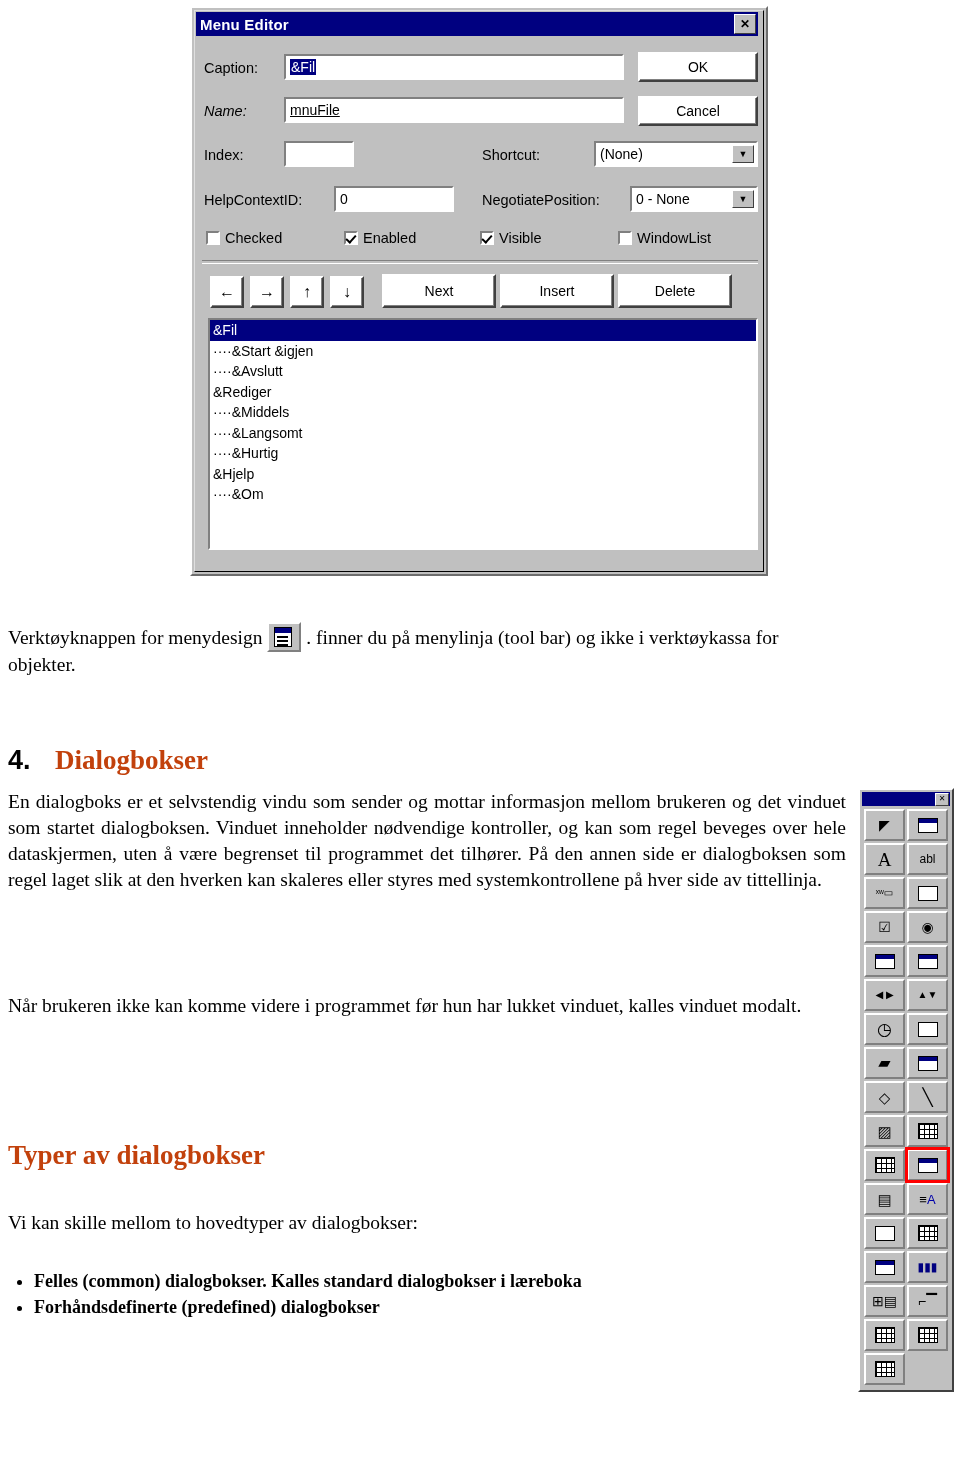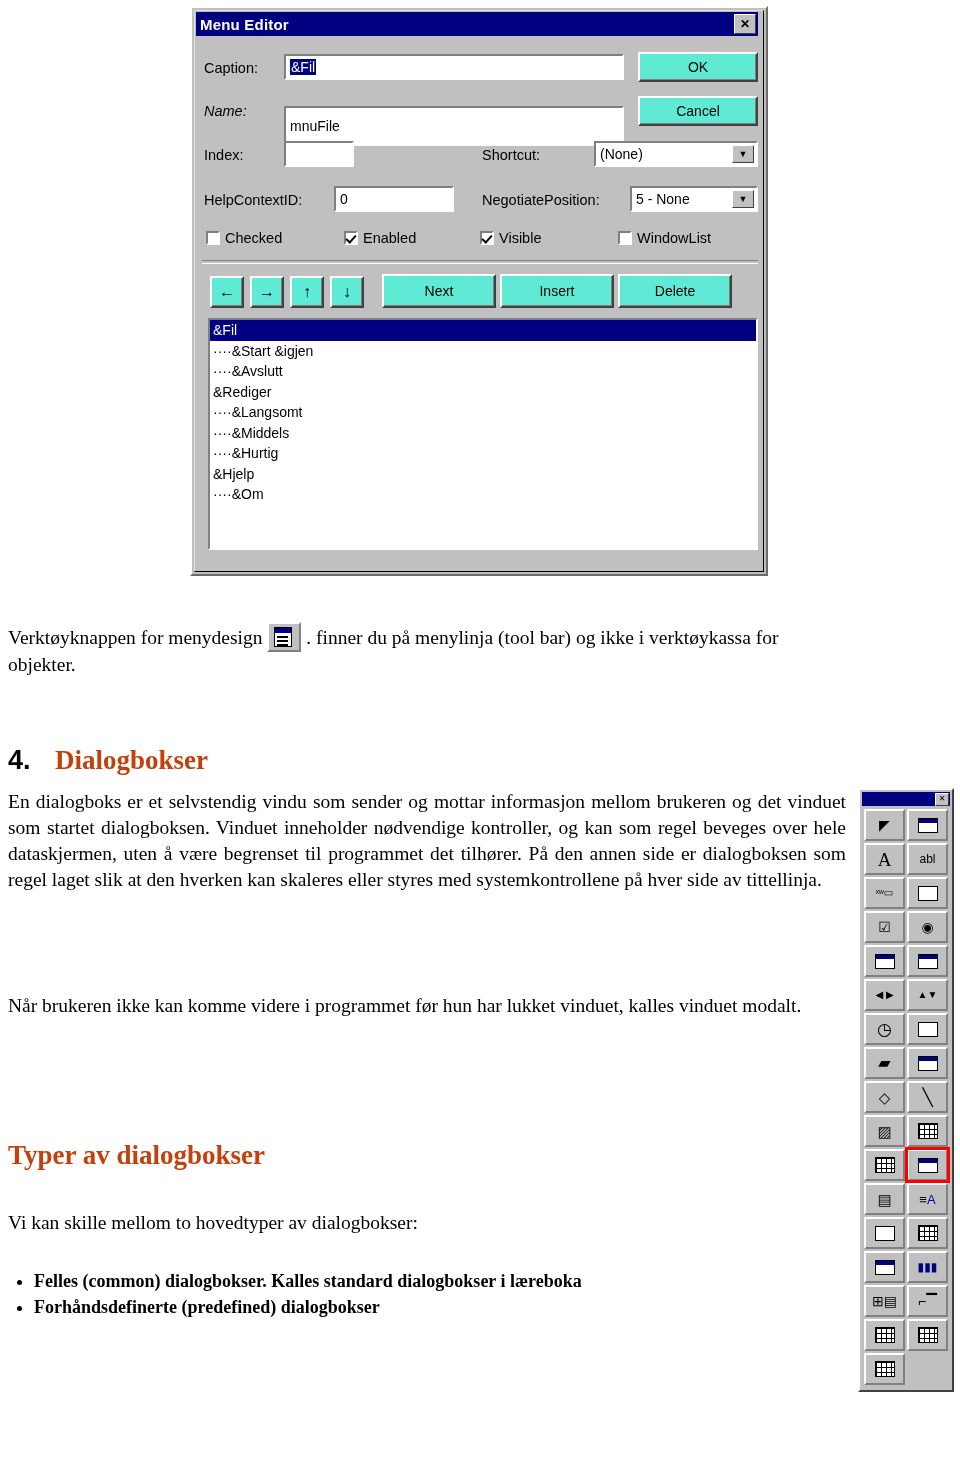--- a/index.html
+++ b/index.html
@@ -95,21 +95,21 @@
     font-family: "Liberation Sans", sans-serif;
   }
   .field.selected-text .sel {
     background: #000080;
     color: #ffffff;
     padding: 0 1px;
   }
 
   .btn {
     position: absolute;
-    background: #5eead4;
+    background: #ffffff;
     border-top: 2px solid #ffffff;
     border-left: 2px solid #ffffff;
     border-right: 2px solid #404040;
     border-bottom: 2px solid #404040;
     box-sizing: border-box;
     display: flex;
     align-items: center;
     justify-content: center;
     font-size: 14px;
     color: #000;
@@ -386,21 +386,21 @@
   <div class="lbl" style="left:12px; top:52px;">Caption:</div>
   <div class="field selected-text" style="left:92px; top:46px; width:340px; height:26px;">
     <span class="sel">&amp;Fil</span>
   </div>
   <div class="btn" style="left:446px; top:44px; width:120px; height:30px;">
     <span class="inner-sh"></span>
       <span>OK</span>
   </div>
 
   <div class="lbl" style="left:12px; top:95px;font-style:italic;">Name:</div>
-  <div class="field" style="left:92px; top:98px; width:340px; height:40px;">
+  <div class="field" style="left:92px; top:89px; width:340px; height:26px;text-decoration:underline;">
     <span>mnuFile</span>
   </div>
   <div class="btn" style="left:446px; top:88px; width:120px; height:30px;">
     <span class="inner-sh"></span>
       <span>Cancel</span>
   </div>
 
   <div class="lbl" style="left:12px; top:139px;">Index:</div>
   <div class="field" style="left:92px; top:133px; width:70px; height:26px;">
     <span></span>
@@ -410,21 +410,21 @@
     <span>(None)</span>
     <span class="arrowbox">▼</span>
   </div>
 
   <div class="lbl" style="left:12px; top:184px;">HelpContextID:</div>
   <div class="field" style="left:142px; top:178px; width:120px; height:26px;">
     <span>0</span>
   </div>
   <div class="lbl" style="left:290px; top:184px;">NegotiatePosition:</div>
   <div class="combo" style="left:438px; top:178px; width:128px; height:26px;">
-    <span>5 - None</span>
+    <span>0 - None</span>
     <span class="arrowbox">▼</span>
   </div>
 
   <div class="chk" style="left:14px; top:222px;">
     <span class="box"></span>
     <span>Checked</span>
   </div>
   <div class="chk" style="left:152px; top:222px;">
     <span class="box on"></span>
     <span>Enabled</span>
@@ -467,22 +467,22 @@
   <div class="btn" style="left:426px; top:266px; width:114px; height:34px;">
     <span class="inner-sh"></span>
       <span>Delete</span>
   </div>
 
   <div class="listbox" style="left:16px; top:310px; width:550px; height:232px;">
     <div class="row sel">&amp;Fil</div>
     <div class="row">····&amp;Start &amp;igjen</div>
     <div class="row">····&amp;Avslutt</div>
     <div class="row">&amp;Rediger</div>
+    <div class="row">····&amp;Middels</div>
     <div class="row">····&amp;Langsomt</div>
-    <div class="row">····&amp;Middels</div>
     <div class="row">····&amp;Hurtig</div>
     <div class="row">&amp;Hjelp</div>
     <div class="row">····&amp;Om</div>
   </div>
 </div>
 
 <div class="para" style="left:8px; top:622px; width:800px;">
   <span>Verktøyknappen for menydesign</span>
   <span class="inline-icon"><span class="gly"></span></span>
   <span>. finner du på menylinja (tool bar) og ikke i verktøykassa for objekter.</span>

